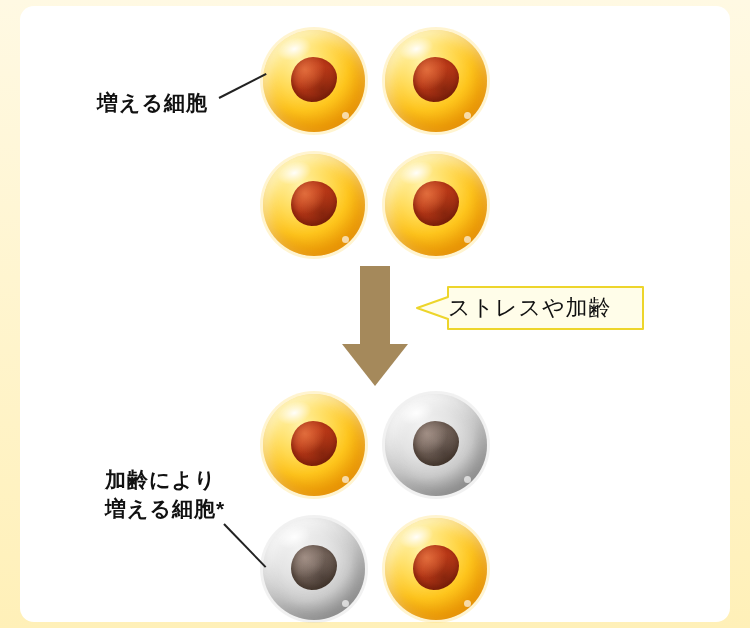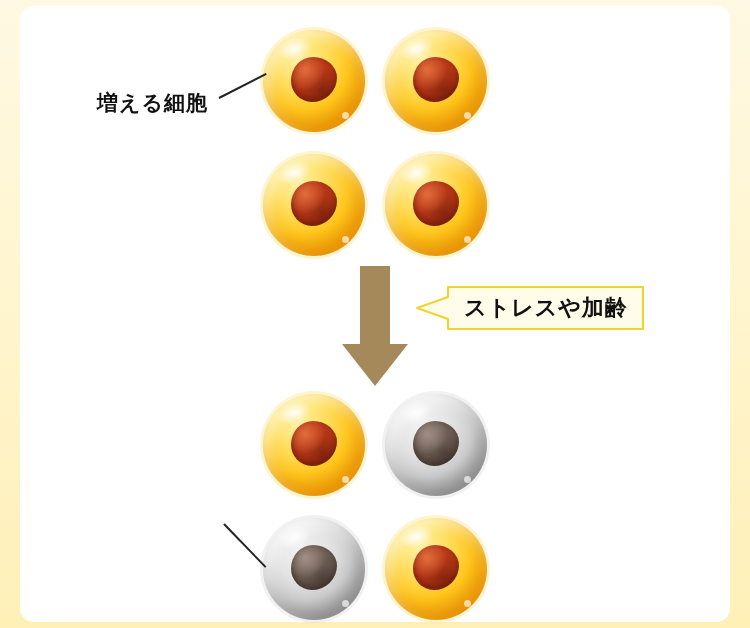--- a/index.html
+++ b/index.html
@@ -92,23 +92,22 @@
     background:var(--leader-line,#222222);
     transform-origin:left center;
   }
   .leader-normal { left:219px; top:97px; width:53px; transform:rotate(-27deg); }
   .leader-aging  { left:224px; top:523px; width:60px; transform:rotate(46deg); }
 
   .down-arrow { position:absolute; left:342px; top:266px; }
   .callout-shape { position:absolute; left:414px; top:285px; }
   .callout-text {
     position:absolute; left:448px; top:293px; width:196px;
-    text-align:center;
     color:var(--text,#111111);
-    font-weight:bold; font-size:22px; letter-spacing:1px;
+    font-weight:normal; font-size:22px; letter-spacing:1px;
   }
 </style>
 </head>
 <body>
 
 <div class="panel"></div>
 
 <div class="grid top-grid" id="top-grid">
     <div class="cell gold">
       <div class="nucleus"></div>
@@ -146,14 +145,16 @@
     </div>
     <div class="cell gray">
       <div class="nucleus"></div>
     </div>
     <div class="cell gold">
       <div class="nucleus"></div>
     </div>
   </div>
 
 <div class="label label-aging">
+  <div>加齢により</div>
+  <div>増える細胞*</div>
 </div>
 <div class="leader leader-aging"></div>
 
 </body></html>

